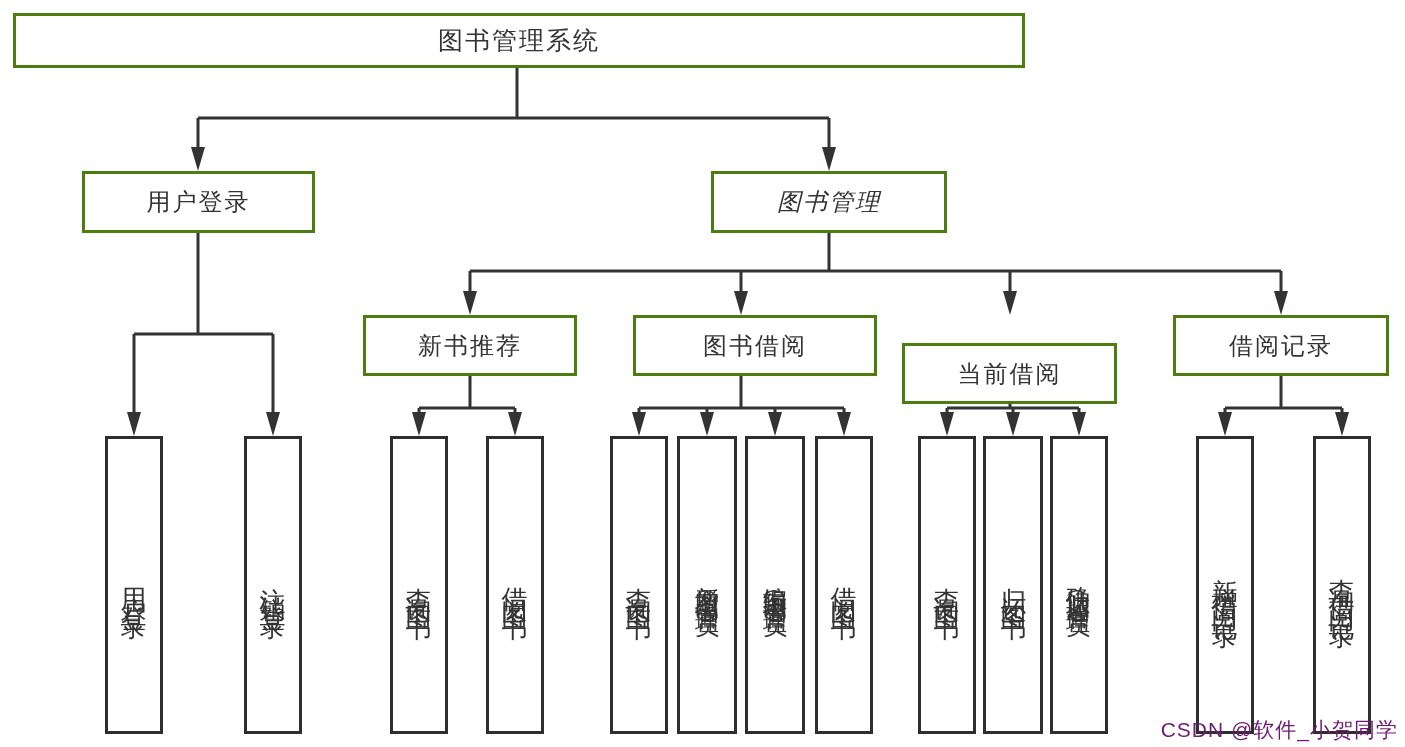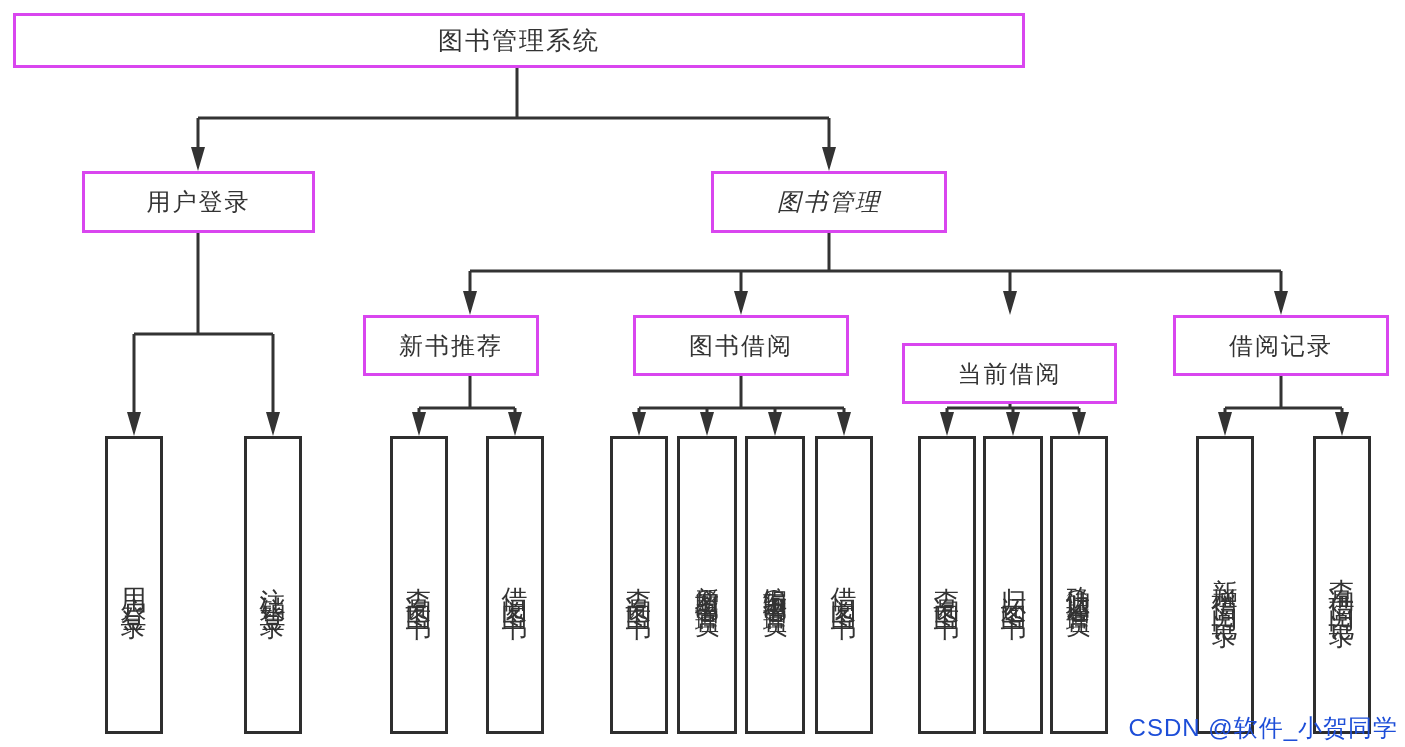--- a/index.html
+++ b/index.html
@@ -15,21 +15,21 @@
   #connectors {
     position: absolute;
     left: 0; top: 0;
     width: 1405px; height: 747px;
     z-index: 0;
   }
   .hbox {
     position: absolute;
     box-sizing: border-box;
     background: #ffffff;
-    border: 3px solid #d946ef;
+    border: 3px solid #4d7c0f;
     display: flex;
     align-items: center;
     justify-content: center;
     font-size: 24px;
     letter-spacing: 2px;
     z-index: 1;
     white-space: nowrap;
   }
   .leaf {
     position: absolute;
@@ -48,23 +48,23 @@
   }
   .leaf.long {
     font-size: 24px;
     letter-spacing: 4px;
     line-height: 53px;
   }
   .watermark {
     position: absolute;
     right: 7px;
     bottom: 3px;
-    font-size: 24px;
+    font-size: 21px;
     letter-spacing: 1px;
-    color: #1d4ed8;
+    color: #701a75;
     z-index: 5;
     white-space: nowrap;
   }
 </style>
 </head>
 <body>
 
 <div id="canvas">
 
   <svg id="connectors" viewBox="0 0 1405 747" xmlns="http://www.w3.org/2000/svg">
@@ -96,22 +96,22 @@
              M1072,412 L1086,412 L1079,436 Z
              M1218,412 L1232,412 L1225,436 Z
              M1335,412 L1349,412 L1342,436 Z"></path>
   </svg>
 
   <div class="hbox" style="left:13px; top:13px; width:1012px; height:55px; font-size:25px;">图书管理系统</div>
 
   <div class="hbox" style="left:82px; top:171px; width:233px; height:62px;">用户登录</div>
   <div class="hbox" style="left:711px; top:171px; width:236px; height:62px;font-style:italic;">图书管理</div>
 
-  <div class="hbox" style="left:363px; top:315px; width:176px; height:61px;">新书推荐</div>
-  <div class="hbox" style="left:633px; top:315px; width:216px; height:61px;">图书借阅</div>
+  <div class="hbox" style="left:363px; top:315px; width:214px; height:61px;">新书推荐</div>
+  <div class="hbox" style="left:633px; top:315px; width:244px; height:61px;">图书借阅</div>
   <div class="hbox" style="left:902px; top:315px; width:215px; height:61px;margin-top:28px;">当前借阅</div>
   <div class="hbox" style="left:1173px; top:315px; width:216px; height:61px;">借阅记录</div>
 
   <div class="leaf" style="left:105px; width:58px;">用户登录</div>
   <div class="leaf" style="left:244px; width:58px;">注销登录</div>
 
   <div class="leaf" style="left:390px; width:58px;">查询图书</div>
   <div class="leaf" style="left:486px; width:58px;">借阅图书</div>
 
   <div class="leaf" style="left:610px; width:58px;">查询图书</div>

